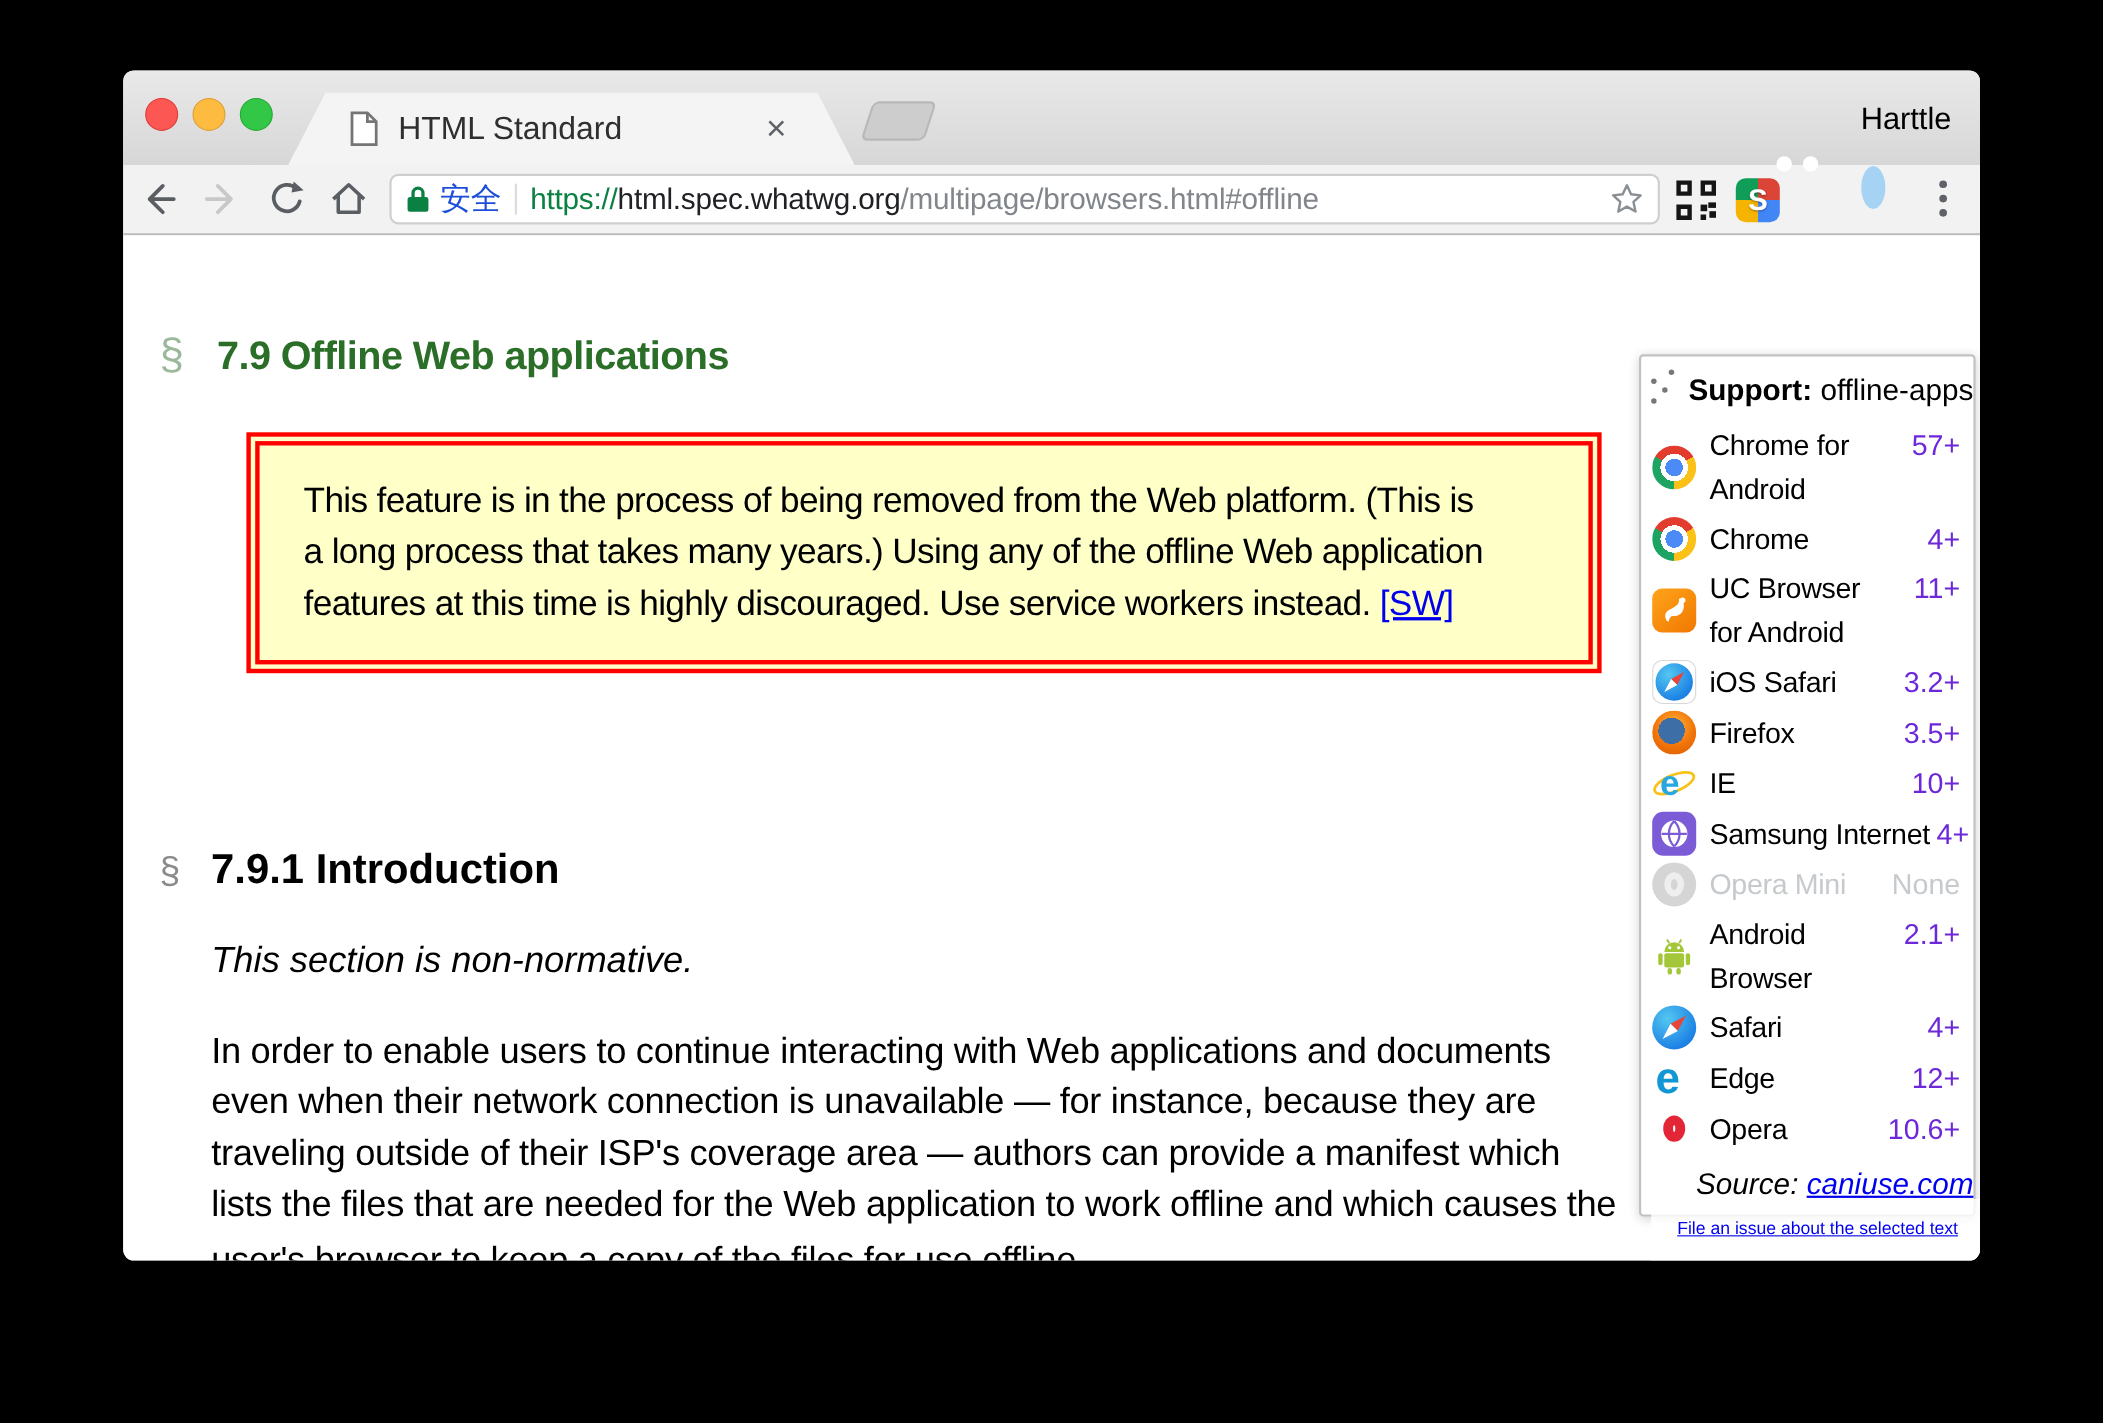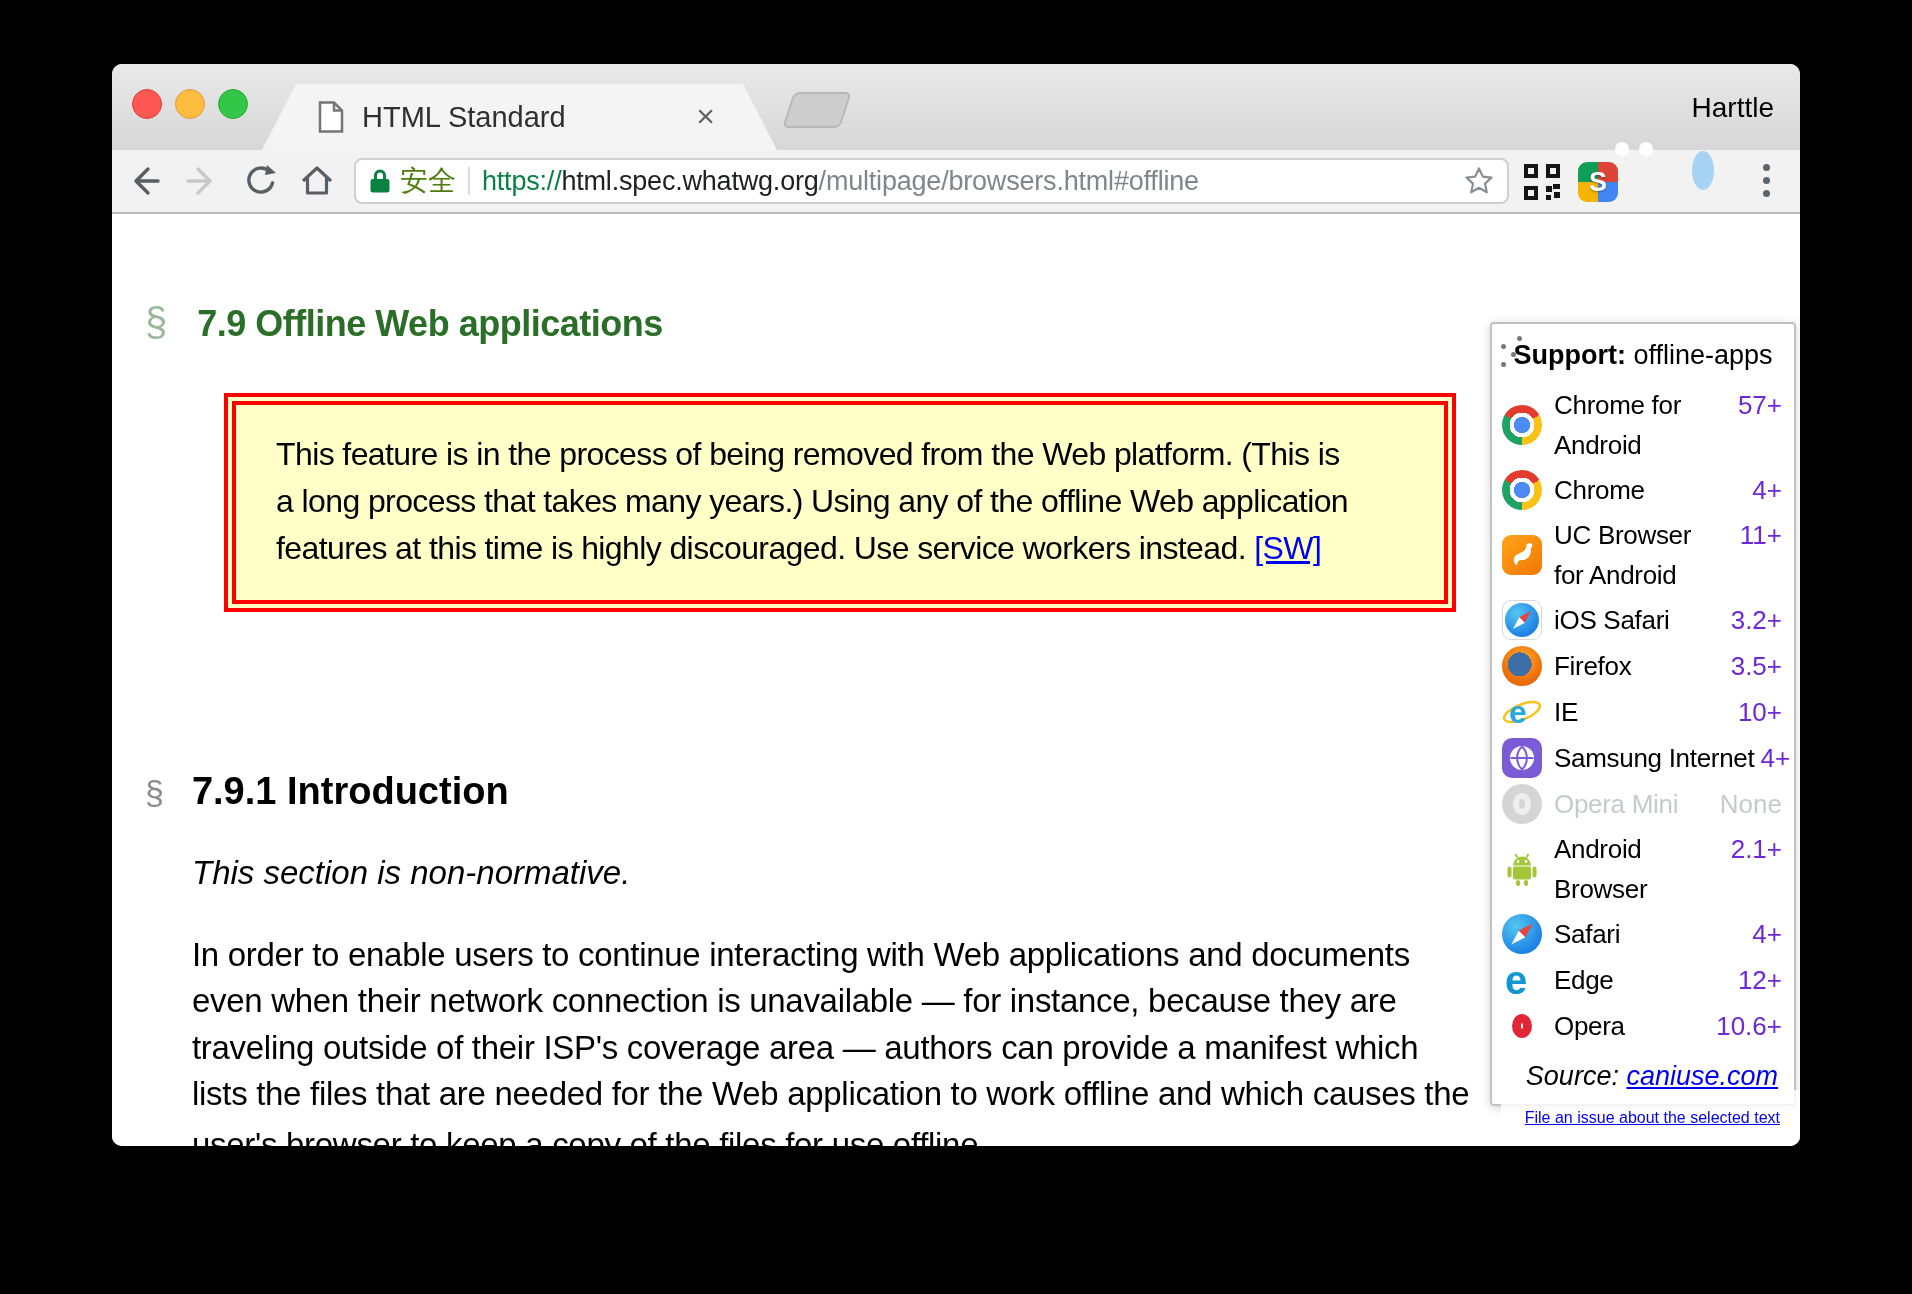--- a/index.html
+++ b/index.html
@@ -27,21 +27,21 @@
 
   
   .toolbar { position:absolute; top:86px; left:0; right:0; height:64px; background:#F2F2F2; border-bottom:2px solid #BCBCBC; }
   .navbtn { position:absolute; top:12px; width:38px; height:38px; }
   .navbtn svg { width:100%; height:100%; }
   .nav-back { left:14px; } .nav-fwd { left:70px; } .nav-reload { left:130px; } .nav-home { left:186px; }
 
   .addressbar { position:absolute; left:242px; top:8px; width:1155px; height:46px; background:#fff;
                 border:2px solid #CFCFCF; border-radius:8px; display:flex; align-items:center; padding:0 12px; }
   .lock-icon { width:24px; height:26px; flex:0 0 auto; }
-  .secure-text { font-size:28px; color:#4d7c0f; margin-left:8px; white-space:nowrap; }
+  .secure-text { font-size:28px; color:#1d4ed8; margin-left:8px; white-space:nowrap; }
   .url-divider { width:2px; height:28px; background:#DCDCDC; margin:0 12px; }
   .url { font-size:27px; white-space:nowrap; letter-spacing:-0.2px; }
   .url .scheme { color:#0B8043; }
   .url .domain { color:#202124; }
   .url .path   { color:#80868B; }
   .star { margin-left:auto; width:32px; height:32px; }
 
   .ext { position:absolute; top:12px; width:40px; height:40px; }
   .ext-qr { left:1410px; } .ext-s { left:1466px; } .ext-dark { left:1522px; } .ext-donut { left:1580px; }
   .menu-dots { position:absolute; left:1650px; top:14px; width:8px; height:36px; }
@@ -77,31 +77,31 @@
   .pl0 { top:722px; } .pl1 { top:768px; } .pl2 { top:815px; } .pl3 { top:861px;text-align:right; } .pl4 { top:912px; }
 
   
   .panel { position:absolute; left:1378px; top:108px; width:306px; background:#fff; border:2px solid #C2C2C2;
            border-radius:4px; box-shadow:0 2px 10px rgba(0,0,0,0.18); z-index:5; padding:10px 0 6px; }
   .panel-handle-dots i { position:absolute; width:5px; height:5px; border-radius:50%; background:#777; }
   .panel-handle-dots i:nth-child(1) { left:9px;  top:38px; }
   .panel-handle-dots i:nth-child(2) { left:19px; top:28px; }
   .panel-handle-dots i:nth-child(3) { left:9px;  top:20px; }
   .panel-handle-dots i:nth-child(4) { left:25px; top:12px; }
-  .panel-header { text-align:center; font-size:27px; color:#000; padding:6px 16px 12px; }
+  .panel-header { text-align:right; font-size:27px; color:#000; padding:6px 0 12px; }
   .panel-header .hl { font-weight:bold; }
   .panel-row { display:flex; align-items:center; padding:2px 12px 2px 10px; min-height:46px; }
   .b-icon { width:40px; height:40px; flex:0 0 auto; display:grid; place-items:center; }
   .b-name { font-size:26px; line-height:40px; color:#000; margin-left:12px; white-space:nowrap; letter-spacing:-0.3px; }
   .b-ver  { font-size:26px; line-height:40px; color:#6d28d9; margin-left:auto; padding-left:6px; }
   .panel-row.twoline .b-name { white-space:normal; max-width:168px; }
   .panel-row.twoline .b-ver  { align-self:flex-start; }
   .panel-row.muted .b-name, .panel-row.muted .b-ver { color:#C6CACD; }
   .panel-row.muted .b-icon { opacity:0.5; filter:grayscale(1); }
-  .source-line { text-align:right; font-style:italic; font-size:27px; padding:12px 16px 6px; color:#000; }
+  .source-line { text-align:right; font-style:italic; font-size:27px; padding:12px 0 6px; color:#000; }
   a.sourcelink { color:#0000EE; text-decoration:underline; }
 
   
   .i-chrome { width:40px; height:40px; border-radius:50%;
     background: radial-gradient(circle at 50% 50%, #4C8BF5 0 8px, #FFFFFF 8px 12.5px, rgba(0,0,0,0) 12.5px),
                 conic-gradient(from 60deg, #FBC116 0 120deg, #1DA462 120deg 240deg, #E33B2E 240deg 360deg); }
   .i-uc { width:40px; height:40px; border-radius:9px; background:linear-gradient(140deg,#FFA41B,#F07800); display:grid; place-items:center; }
   .i-sq-safari { width:40px; height:40px; border-radius:9px; background:#fff; border:1px solid #D8D8D8; display:grid; place-items:center; }
   .compass { width:34px; height:34px; border-radius:50%; background:radial-gradient(circle at 35% 30%, #53C7F0, #1B7FE4 75%); position:relative; }
   .compass svg { position:absolute; inset:0; }

